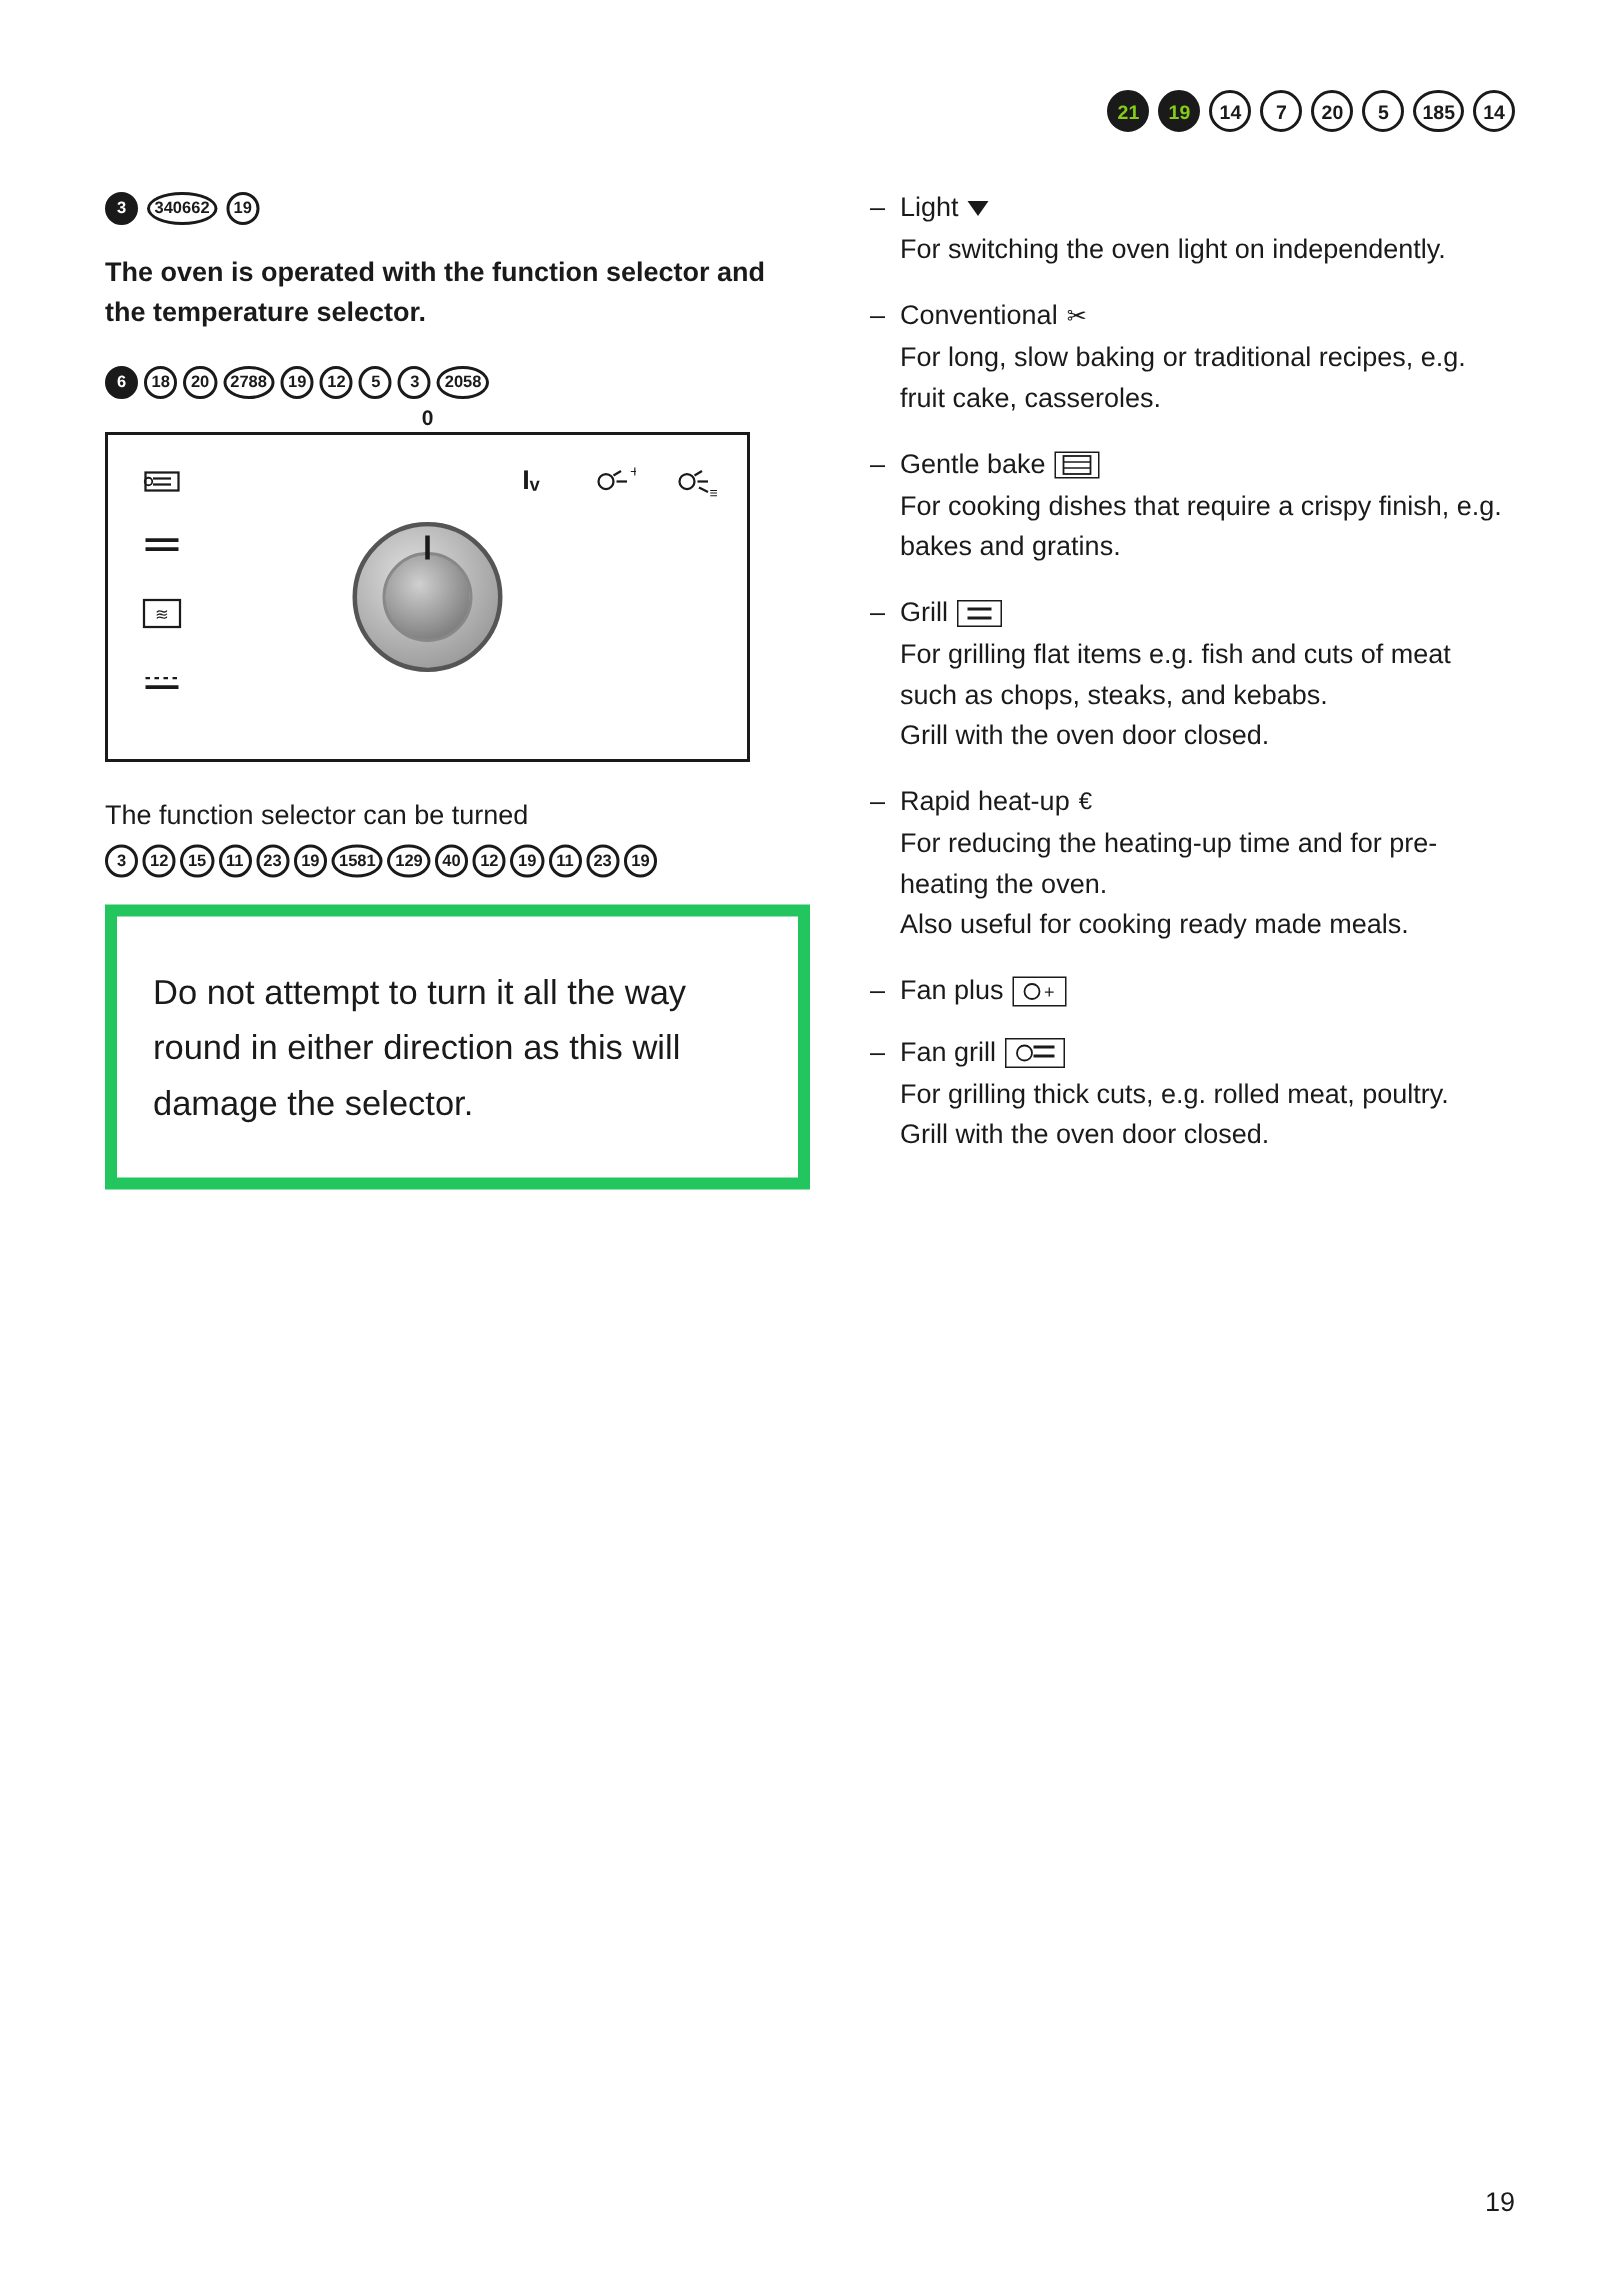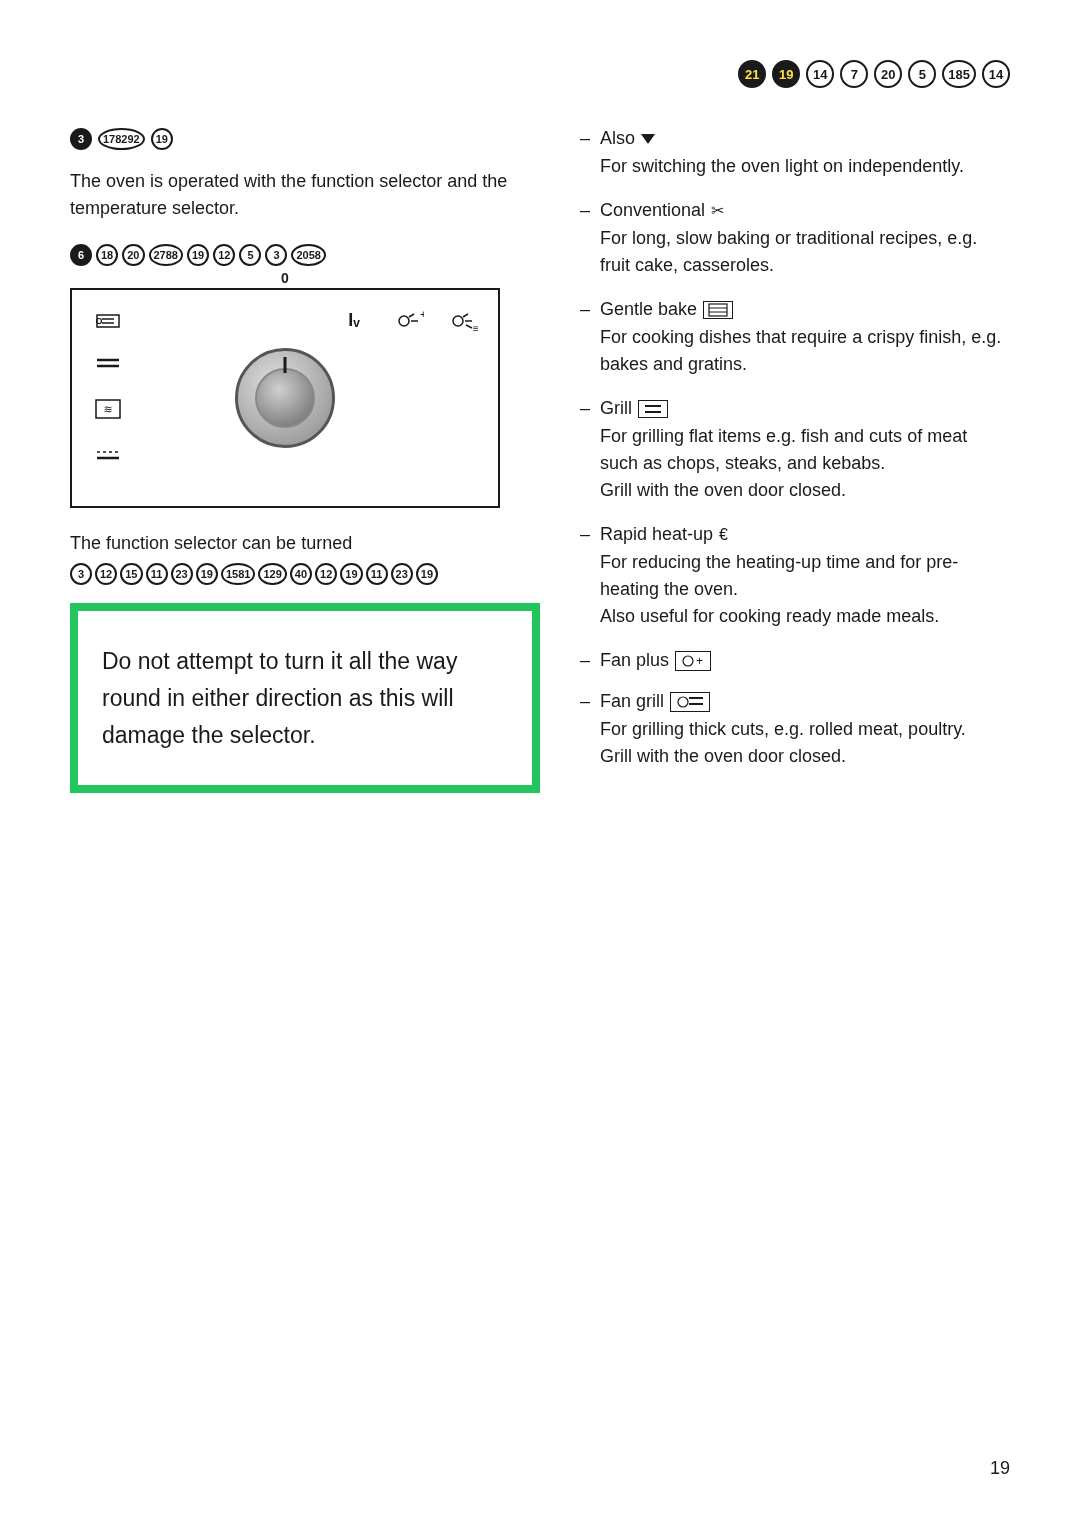--- a/index.html
+++ b/index.html
@@ -37,21 +37,21 @@
       border: 2px solid #1a1a1a;
       border-radius: 50%;
       min-width: 28px;
       height: 28px;
       font-size: 13px;
       font-weight: bold;
       padding: 0 4px;
     }
     .circled.filled {
       background: #1a1a1a;
-      color: #fde047;
+      color: #84cc16;
     }
 
     .main-content {
       display: flex;
       gap: 40px;
     }
 
     .left-column {
       width: 470px;
       flex-shrink: 0;
@@ -83,20 +83,21 @@
     }
     .circled-small.filled {
       background: #1a1a1a;
       color: #fff;
     }
 
     .intro-text {
       font-size: 18px;
       line-height: 1.5;
       margin-bottom: 22px;
+      font-weight: bold;
     }
 
     .parts-row {
       display: flex;
       align-items: center;
       gap: 4px;
       margin-bottom: 22px;
       flex-wrap: wrap;
     }
 
@@ -280,21 +281,21 @@
     <span class="circled">185</span>
     <span class="circled">14</span>
   </div>
 
   <div class="main-content">
 
     <div class="left-column">
 
       <div class="section-ref">
         <span class="circled-small filled">3</span>
-        <span class="circled-small">178292</span>
+        <span class="circled-small">340662</span>
         <span class="circled-small">19</span>
       </div>
 
       <p class="intro-text">The oven is operated with the function selector and the temperature selector.</p>
 
       <div class="parts-row">
         <span class="circled-small filled">6</span>
         <span class="circled-small">18</span>
         <span class="circled-small">20</span>
         <span class="circled-small">2788</span>
@@ -395,21 +396,21 @@
       </div>
 
     </div>
 
     <div class="right-column">
       <ul class="function-list">
 
         <li class="function-item">
           <div class="function-header">
             <span class="dash">–</span>
-            <span>Also</span>
+            <span>Light</span>
             <span class="icon-triangle-down"></span>
           </div>
           <p class="function-desc">For switching the oven light on independently.</p>
         </li>
 
         <li class="function-item">
           <div class="function-header">
             <span class="dash">–</span>
             <span>Conventional</span>
             <span style="font-size:16px;">✂</span>

